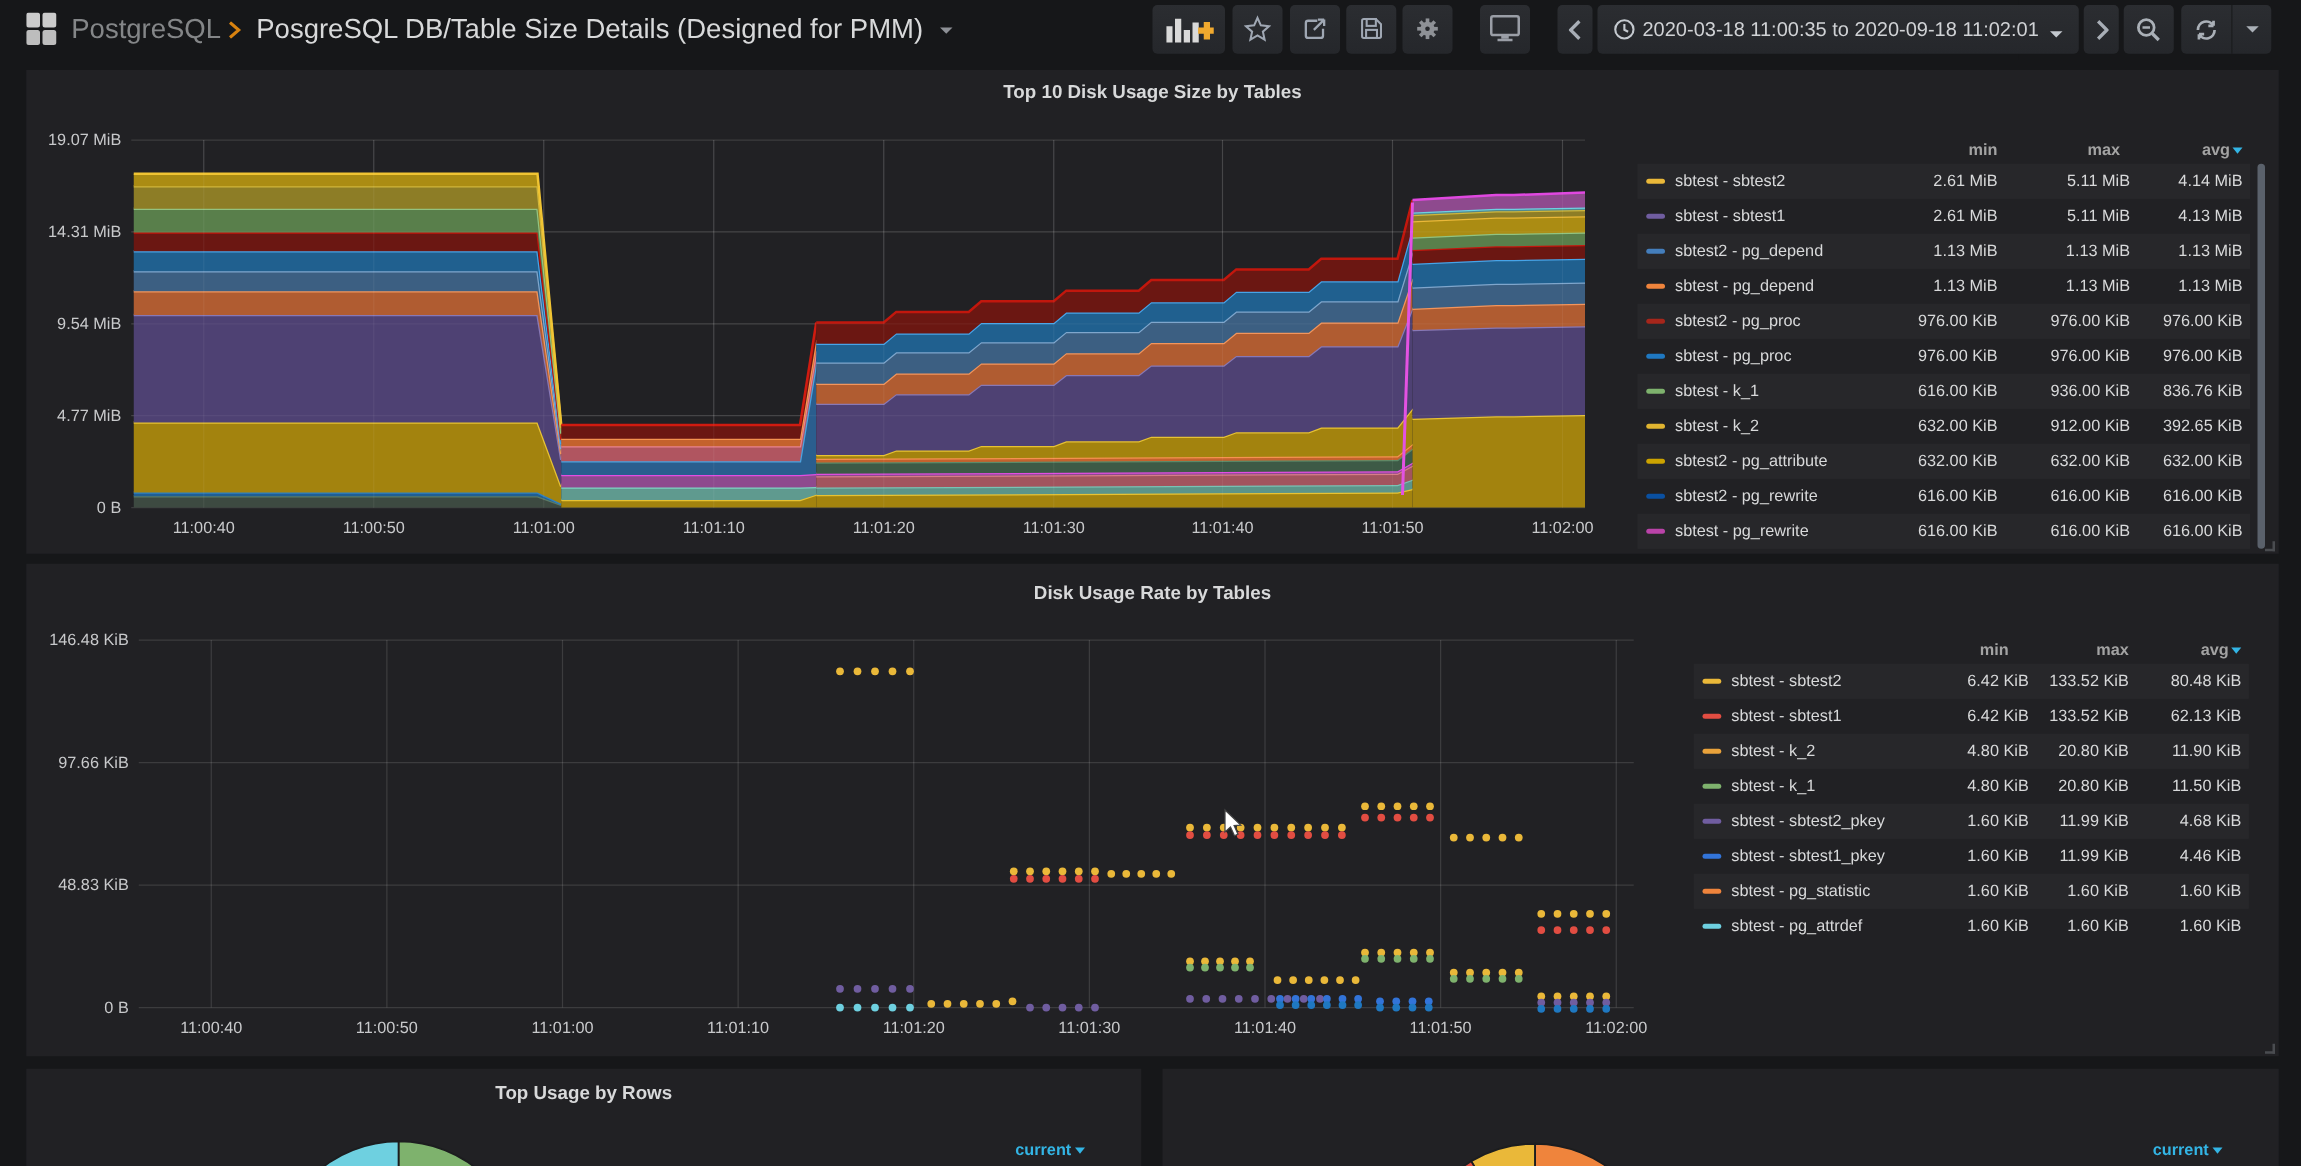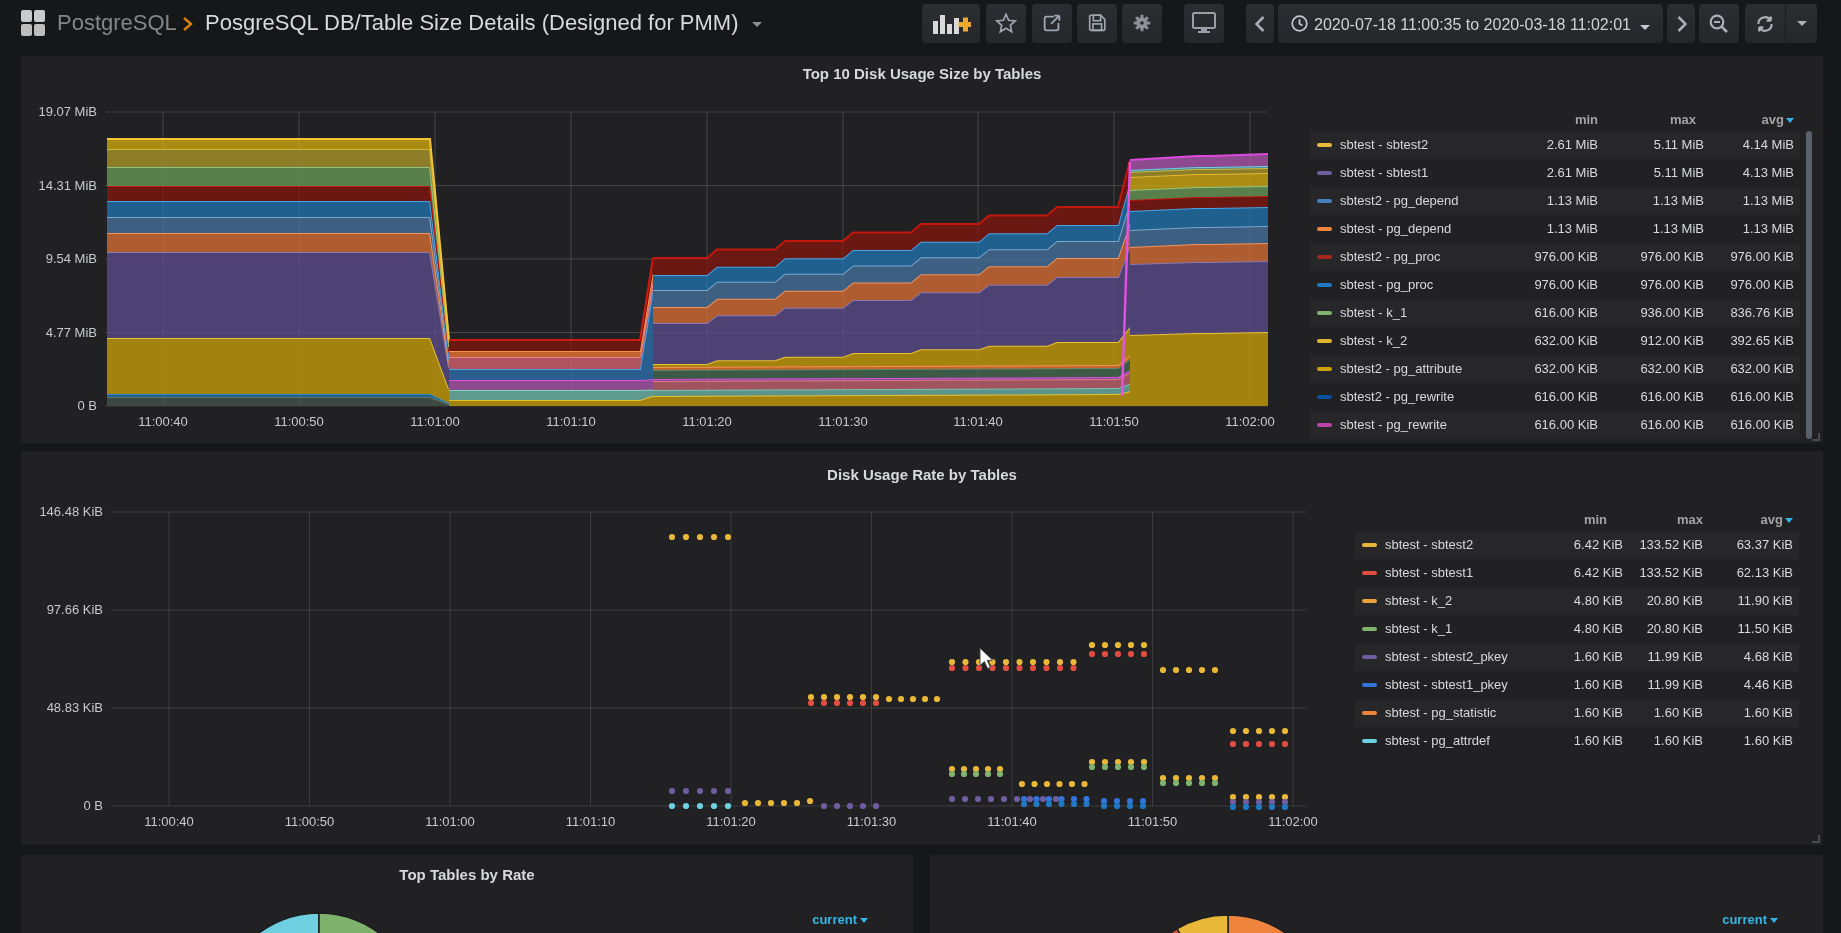--- a/index.html
+++ b/index.html
@@ -85,21 +85,21 @@
  <rect x="6" y="19" width="12" height="2" fill="#9a9ea6"></rect>
       </svg></div>
 <div class="nbtn" style="left:1246px;width:28px"><svg width="10" height="16" style="margin:12px 0 0 9px" viewBox="0 0 10 16">
  <path d="M8.5,1 L1.5,8 L8.5,15" stroke="#a8aeb6" stroke-width="2.6" fill="none"></path>
       </svg></div>
 <div class="nbtn" style="left:1278px;width:385px">
       <svg width="17" height="17" style="position:absolute;left:13px;top:11px" viewBox="0 0 17 17">
  <circle cx="8.5" cy="8.5" r="7.3" fill="none" stroke="#c4c9cf" stroke-width="1.7"></circle>
  <path d="M8.5 4.2 V8.8 L11.5 10.4" stroke="#c4c9cf" stroke-width="1.7" fill="none"></path>
       </svg>
- <span style="position:absolute;left:36px;top:12px;font-size:16px;color:#d0d2d5">2020-07-18 11:00:35 to 2020-03-18 11:02:01</span>
+ <span style="position:absolute;left:36px;top:12px;font-size:16px;color:#d0d2d5">2020-03-18 11:00:35 to 2020-09-18 11:02:01</span>
  <span class="caret" style="position:absolute;right:13px;top:21px;border-top-color:#c4c9cf"></span>
     </div>
 <div class="nbtn" style="left:1667px;width:28px"><svg width="10" height="16" style="margin:12px 0 0 10px" viewBox="0 0 10 16">
  <path d="M1.5,1 L8.5,8 L1.5,15" stroke="#a8aeb6" stroke-width="2.6" fill="none"></path>
       </svg></div>
 <div class="nbtn" style="left:1699px;width:40px"><svg width="22" height="22" style="margin:9px 0 0 9px" viewBox="0 0 22 22">
  <circle cx="9" cy="9" r="6.3" fill="none" stroke="#aab0b7" stroke-width="2.2"></circle>
  <line x1="6" y1="9" x2="12" y2="9" stroke="#aab0b7" stroke-width="2"></line>
  <line x1="13.8" y1="13.8" x2="19" y2="19" stroke="#aab0b7" stroke-width="2.6"></line>
       </svg></div>
@@ -532,21 +532,21 @@
   <div class="legend" style="position:absolute;left:1334px;top:61px;width:444px">
     <div class="lhead" style="right:192px;top:0;position:absolute">min</div>
     <div class="lhead" style="right:96px;top:0;position:absolute">max</div>
     <div class="lhead" style="right:6px;top:0;position:absolute">avg<span class="caret" style="border-top-color:#33b5e5;border-left-width:4px;border-right-width:4px;margin-left:2px"></span></div>
     <div style="position:absolute;top:19px;left:0;right:0">
       <div class="lrow alt">
           <span class="sw" style="background:#eab839"></span>
           <span class="lname">sbtest - sbtest2</span>
           <span class="v v1">6.42 KiB</span>
           <span class="v v2">133.52 KiB</span>
-          <span class="v v3">63.37 KiB</span>
+          <span class="v v3">80.48 KiB</span>
         </div>
 <div class="lrow">
           <span class="sw" style="background:#e24d42"></span>
           <span class="lname">sbtest - sbtest1</span>
           <span class="v v1">6.42 KiB</span>
           <span class="v v2">133.52 KiB</span>
           <span class="v v3">62.13 KiB</span>
         </div>
 <div class="lrow alt">
           <span class="sw" style="background:#e9a23b"></span>
@@ -589,21 +589,21 @@
           <span class="v v1">1.60 KiB</span>
           <span class="v v2">1.60 KiB</span>
           <span class="v v3">1.60 KiB</span>
         </div>
     </div>
   </div>
   <div class="rsz"></div>
 </div>
 
 <div class="panel" id="p3" style="left:21px;top:855px;width:892px;height:200px">
-  <div class="ptitle" style="top:11px">Top Tables by Rate</div>
+  <div class="ptitle" style="top:11px">Top Usage by Rows</div>
   <div class="cur" style="right:45px;top:57px">current<span class="caret"></span></div>
   <svg width="892" height="200" style="position:absolute;left:0;top:0">
     <path d="M298,158 L298,58 A100,100 0 0 0 198,158 Z" fill="#6ed0e0" stroke="#1c1d1f" stroke-width="1.5"></path>
     <path d="M298,158 L298,58 A100,100 0 0 1 398,158 Z" fill="#7eb26d" stroke="#1c1d1f" stroke-width="1.5"></path>
   </svg>
 </div>
 
 <div class="panel" id="p4" style="left:930px;top:855px;width:893px;height:200px">
   <div class="cur" style="right:45px;top:57px">current<span class="caret"></span></div>
   <svg width="893" height="200" style="position:absolute;left:0;top:0">

